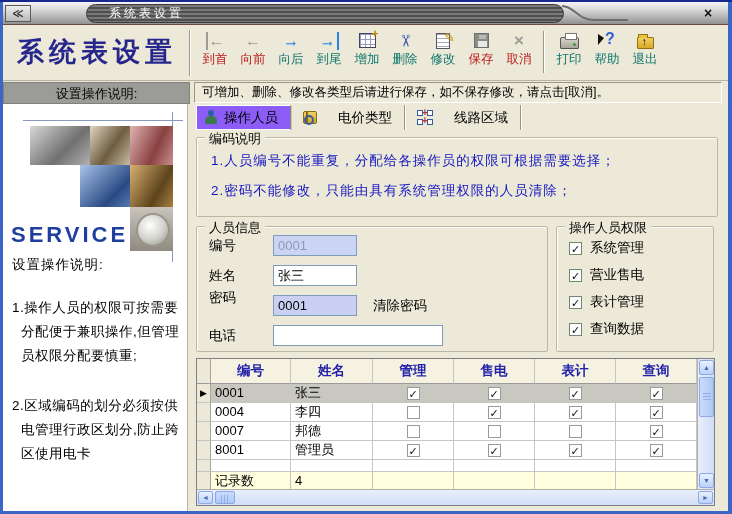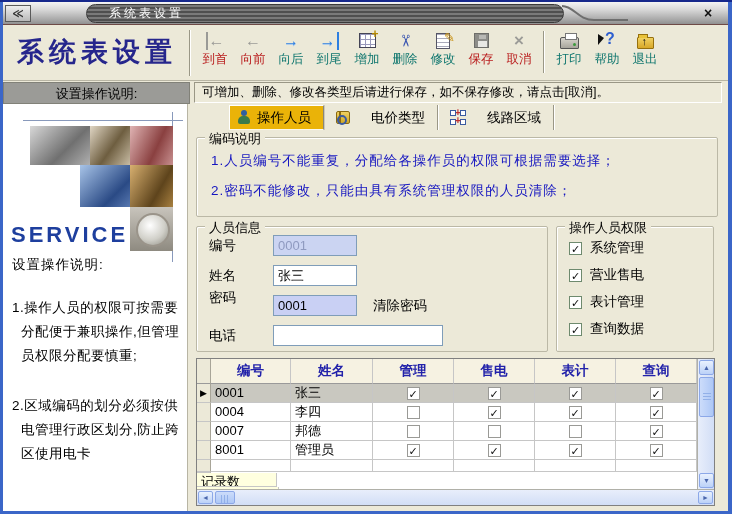--- a/index.html
+++ b/index.html
@@ -98,21 +98,21 @@
   .side-notes { position:absolute; left:9px; top:152px; width:172px; font-size:13.5px; color:#000; }
   .side-note-title { margin-bottom:22px; letter-spacing:1px; }
   .side-para { margin-bottom:26px; line-height:24px; padding-left:9px; text-indent:-9px; letter-spacing:0.5px; }
 
   
   .infobar { position:absolute; left:194px; top:82px; width:528px; height:21px; background:#EDEAD9;
     border:1px solid; border-color:#9A9786 #FFF #FFF #9A9786; font-size:12.5px; color:#000;
     line-height:19px; padding-left:7px; }
   .tabs { position:absolute; left:196px; top:105px; height:25px; display:flex; }
   .tab { height:25px; display:flex; align-items:center; padding:0 12px 0 8px; font-size:13.5px; color:#000; cursor:default; }
-  .tab.active { background:#eab308; border:1px solid; border-color:#FFF #8A8778 #FBF9EF #FFF; box-shadow:1px 0 0 #CCC9B8;margin-left:33px; }
+  .tab.active { background:#8b5cf6; border:1px solid; border-color:#FFF #8A8778 #FBF9EF #FFF; box-shadow:1px 0 0 #CCC9B8; }
   .tab:not(.active) { border-right:1px solid #9A9786; box-shadow:1px 0 0 #FFF; margin-left:4px;gap:15px; }
   .tab-ico { margin-right:6px; display:inline-block; }
   .ico-person { position:relative; width:13px; height:15px; }
   .ico-person::before { content:""; position:absolute; left:3px; top:0; width:6px; height:6px; border-radius:50%; background:#2F5FA0; }
   .ico-person::after { content:""; position:absolute; left:0; top:6px; width:12px; height:8px; border-radius:5px 5px 2px 2px; background:#3A7A4A; }
   .ico-book { position:relative; width:14px; height:13px; background:linear-gradient(#F0D060,#D0A828); border:1px solid #8A6A10; border-radius:2px; }
   .ico-book::before { content:""; position:absolute; left:2px; top:0; width:2px; height:100%; background:#8A6A10; }
   .ico-book::after { content:""; position:absolute; right:2px; top:3px; width:6px; height:6px; border-radius:50%; border:2px solid #3A5AA0; }
   .ico-region { position:relative; width:16px; height:15px; }
   .ico-region i { position:absolute; width:6px; height:6px; border:1px solid #3A5AA0; background:#FFF; }
@@ -155,21 +155,21 @@
   .gcell { border-right:1px solid #C6C6C6; border-bottom:1px solid #C6C6C6; overflow:hidden; }
   .col-sel { width:14px; background:#ECE9D8; border-right:1px solid #A8A598; }
   .col-id { width:80px; } .col-name { width:82px; } .col-chk { width:81px; display:flex; align-items:center; justify-content:center; }
   .ghead { height:25px; background:#F6F2E2; }
   .ghead .gcell { border-bottom:1px solid #9A9A9A; font-size:13.5px; font-weight:bold; color:#2222AA;
     text-align:center; line-height:24px; }
   .gdata { height:19px; font-size:13px; color:#000; }
   .gdata .col-id, .gdata .col-name { line-height:18px; padding-left:4px; }
   .gdata.sel .gcell:not(.col-sel) { background:#C9C8C0; }
   .gempty { height:12px; }
-  .gfooter { height:32px;flex-direction:column; }
+  .gfooter { height:32px; }
   .gfooter .gcell:not(.col-sel) { background:#FFFFDF; font-size:13px; line-height:17px; padding-left:4px; }
   .rowptr { font-size:9px; line-height:18px; color:#000; text-align:center; display:block; }
   .rowptr::before { content:"▶"; }
   .gcell .cb { border-color:#9A9A96; }
 
   
   .vscroll { position:absolute; right:0; top:0; width:17px; height:130px; background:linear-gradient(90deg,#E8EEFB,#D2DEF6); border-left:1px solid #B0B0A8; }
   .hscroll { position:absolute; left:0; bottom:0; width:517px; height:16px; background:linear-gradient(180deg,#E8EEFB,#D2DEF6); border-top:1px solid #B0B0A8; }
   .sbtn { position:absolute; background:linear-gradient(180deg,#E9F1FE,#BCD2F8); border:1px solid #8CA8E8;
     border-radius:2px; color:#4A66AC; font-size:7px; text-align:center; }

